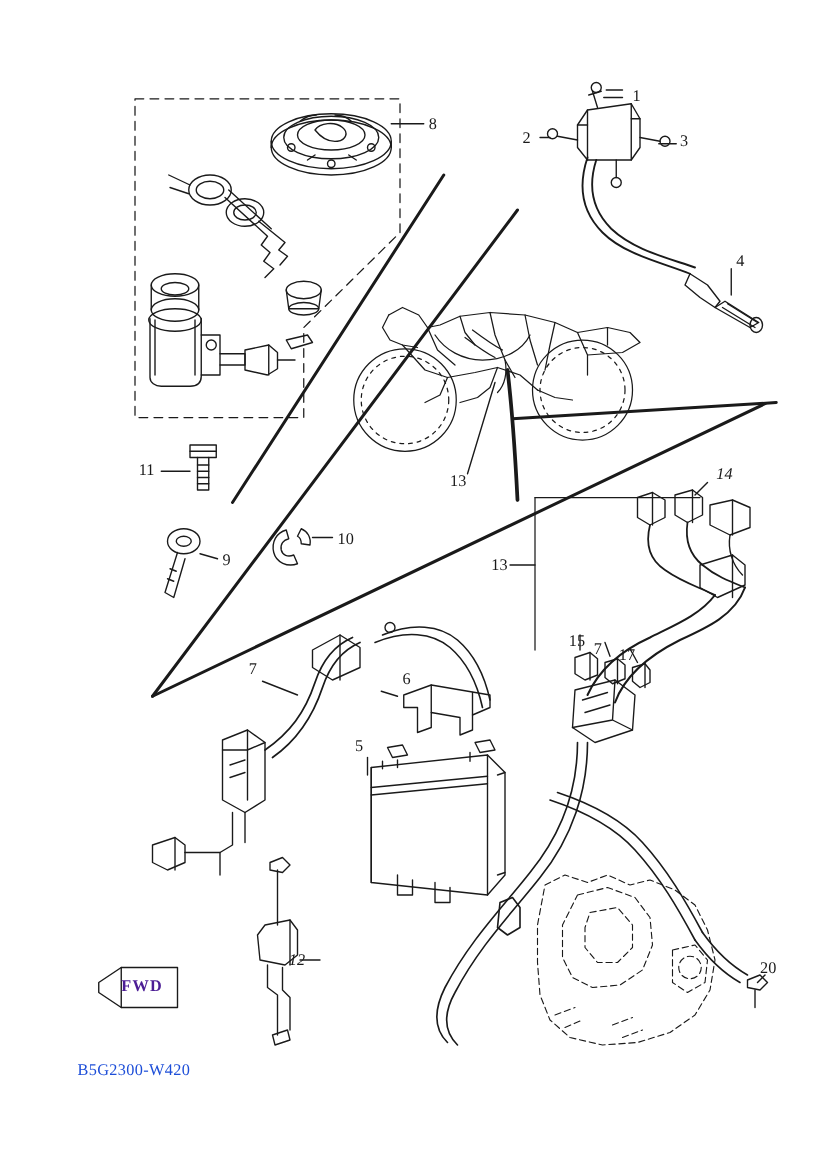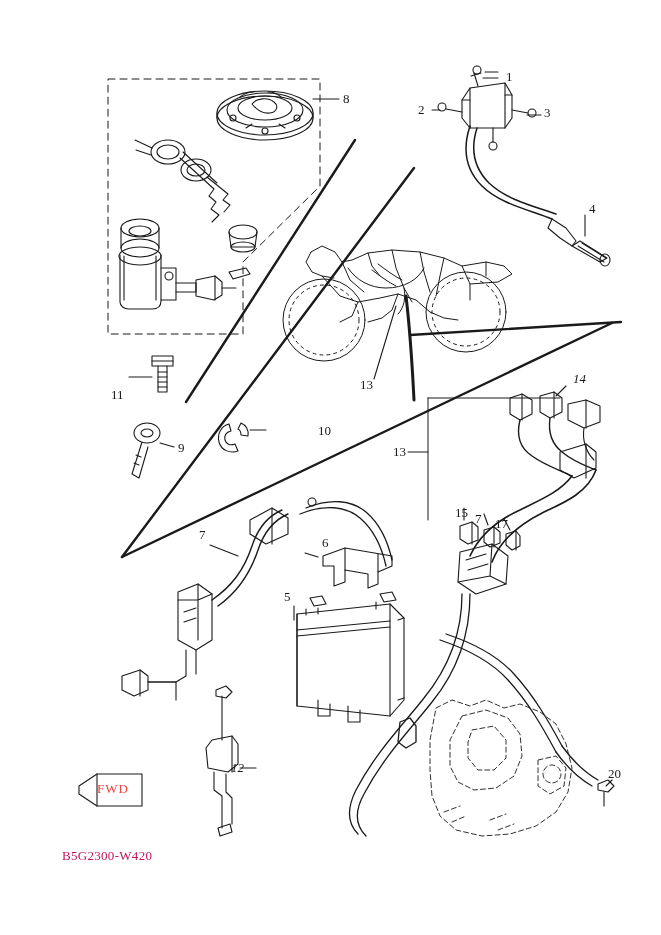--- a/index.html
+++ b/index.html
@@ -34,31 +34,31 @@
     white-space: nowrap;
     line-height: 1;
   }
   .part-code {
     position: absolute;
     left: 62px;
     top: 848px;
     font-family: "Liberation Serif", serif;
     font-size: 13px;
     letter-spacing: 0.3px;
-    color: #be185d;
+    color: #1d4ed8;
   }
   .fwd-label {
     position: absolute;
     left: 97px;
     top: 781px;
     font-family: "Liberation Serif", serif;
     font-size: 13px;
-    font-weight: normal;
+    font-weight: bold;
     letter-spacing: 1px;
-    color: #ef4444;
+    color: #4c1d95;
   }
 </style>
 </head>
 <body>
 
 <div id="diagram-root">
 
   <svg class="layer" viewBox="0 0 661 935" xmlns="http://www.w3.org/2000/svg">
     <g fill="none" stroke="#1a1a1a" stroke-width="1.1" stroke-linecap="round" stroke-linejoin="round">
 
@@ -320,22 +320,22 @@
 
   <div class="callout" style="left:506px; top:70px;">1</div>
   <div class="callout" style="left:418px; top:103px;">2</div>
   <div class="callout" style="left:544px; top:106px;">3</div>
   <div class="callout" style="left:589px; top:202px;">4</div>
   <div class="callout" style="left:284px; top:590px;">5</div>
   <div class="callout" style="left:322px; top:536px;">6</div>
   <div class="callout" style="left:199px; top:528px;">7</div>
   <div class="callout" style="left:343px; top:92px;">8</div>
   <div class="callout" style="left:178px; top:441px;">9</div>
-  <div class="callout" style="left:270px; top:424px;margin-left:48px;">10</div>
-  <div class="callout" style="left:111px; top:388px;">11</div>
+  <div class="callout" style="left:270px; top:424px;">10</div>
+  <div class="callout" style="left:111px; top:369px;">11</div>
   <div class="callout" style="left:231px; top:761px;font-style:italic;">12</div>
   <div class="callout" style="left:360px; top:378px;">13</div>
   <div class="callout" style="left:393px; top:445px;">13</div>
   <div class="callout" style="left:573px; top:372px;font-style:italic;">14</div>
   <div class="callout" style="left:455px; top:506px;">15</div>
   <div class="callout" style="left:475px; top:512px;">7</div>
   <div class="callout" style="left:495px; top:517px;">17</div>
   <div class="callout" style="left:608px; top:767px;">20</div>
 
   <div class="fwd-label">FWD</div>

